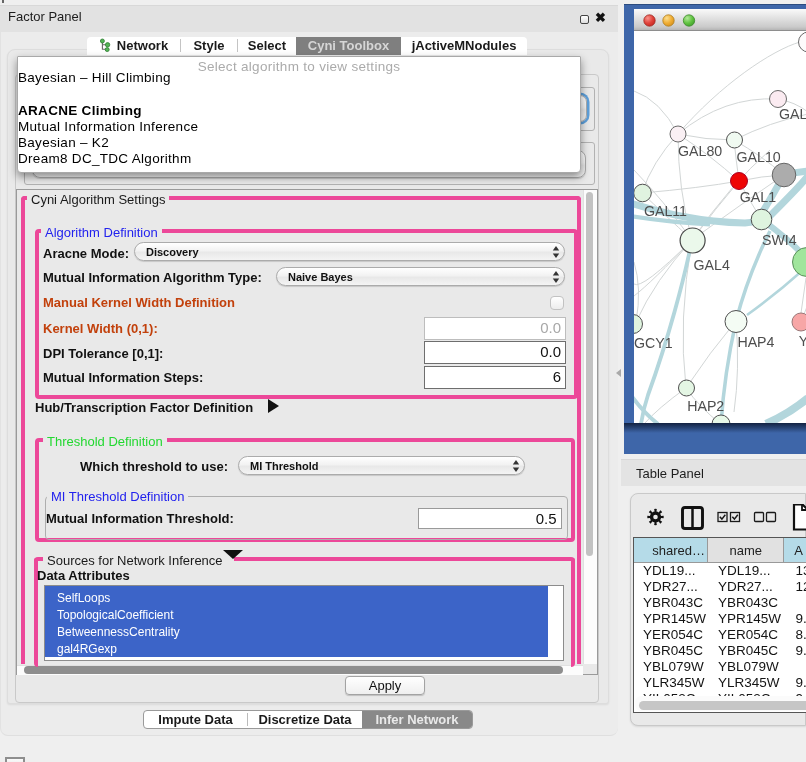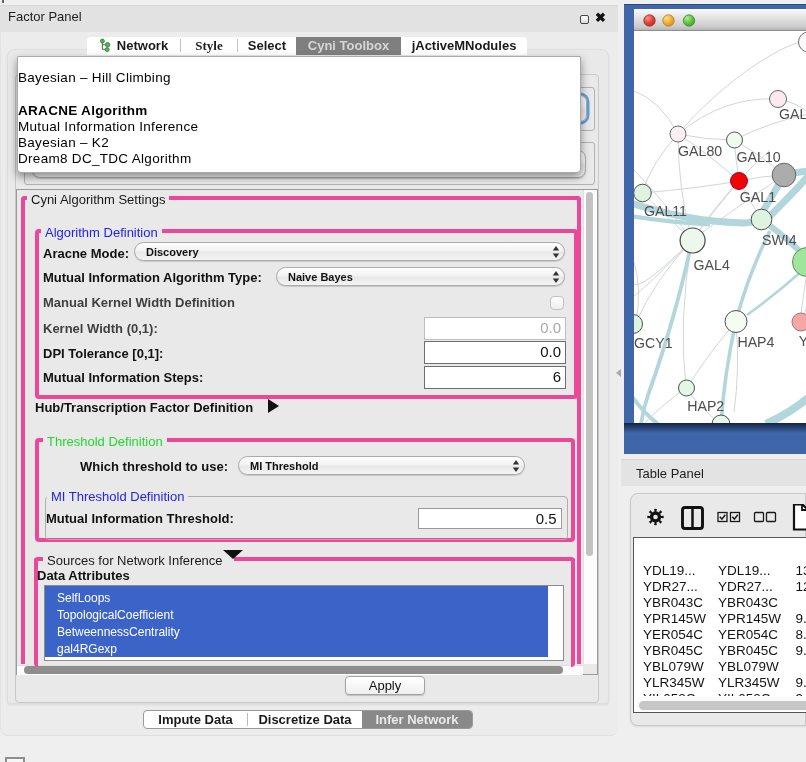--- a/index.html
+++ b/index.html
@@ -12,21 +12,21 @@
 #btnX { left:595px; top:10px; font-size:13px; font-weight:bold; color:#111; }
 #cpBody { left:0; top:32px; width:618px; height:704px; background:#ECECEC; border-radius:0 0 8px 8px; border-left:1px solid #E2E2E2; border-bottom:1px solid #DFDFDF; }
 
 #outerPanel { left:7px; top:49px; width:602px; height:655px; background:#E9E9E9; border:1px solid #DDDDDD; border-radius:8px 8px 3px 3px; box-shadow:0 1px 2px rgba(0,0,0,0.08); }
 #innerPanel { left:15px; top:74px; width:583.5px; height:629px; background:#E9E9E9; border:1px solid #C9C9C9; border-radius:4px; }
 
 #topTabs { left:87px; top:36.5px; height:18.5px; display:flex; background:#fff; border-radius:4px 4px 0 0; font-size:13px; font-weight:bold; color:#1a1a1a; align-items:center; }
 #topTabs .seg { height:18.5px; display:flex; align-items:center; justify-content:center; }
 #topTabs .div { width:1px; height:13px; background:#C4C4C4; }
 #segNet { width:93px; }
-#segStyle { width:56px;font-family:Liberation Serif, serif; }
+#segStyle { width:56px; }
 #segSelect { width:58px; }
 #segCyni { width:105px; background:#7F7F7F; color:#D6D6D6; }
 #segJ { width:126px; border-radius:0 4px 0 0; }
 
 .bbox { border:1px solid #B2B2B2; border-radius:3px; background:#E9E9E9; }
 #box1 { left:24px; top:87px; width:571px; height:44px; }
 #box2 { left:24px; top:142px; width:571px; height:43px; }
 .aqua { background:linear-gradient(#FFFFFF,#F2F2F2 45%,#E8E8E8 55%,#F4F4F4); border:1px solid #ABABAB; border-radius:10px; box-shadow:0 1px 1px rgba(0,0,0,0.15); }
 #combo1 { left:32px; top:95px; width:555px; height:27px; border-radius:7px; box-shadow:0 0 0 2.5px #5E9FD9; }
 #combo2 { left:32px; top:150px; width:554px; height:28px; border-radius:8px; }
@@ -43,21 +43,21 @@
 #grpCyni > .gt { left:2px; color:#1a1a1a; }
 #grpAlg { left:10px; top:29px; width:543px; height:170px; }
 #grpAlg > .gt { left:2px; color:#2222EE; }
 #grpThr { left:10px; top:238px; width:540px; height:104px; }
 #grpThr > .gt { left:4px; color:#23D831;text-align:right; }
 #grpMIT { left:6px; top:54px; width:523px; height:44px; position:absolute; border:1px solid #AEAEAE; border-radius:4px; }
 #grpMIT > .gt { position:absolute; top:-8px; left:1px; background:#E9E9E9; padding:0 4px; font-size:13px; color:#2222EE; white-space:nowrap; }
 #grpSrc { left:9px; top:357px; width:541px; height:110px; border-bottom:none; }
 #grpSrc > .gt { left:5px; color:#1a1a1a; }
 .lbl { position:absolute; font-size:13px; font-weight:bold; color:#111; white-space:nowrap; }
-.lbl.dis { color:#404040; }
+.lbl.dis { color:#c2410c; }
 .fld { position:absolute; background:#fff; font-size:15px; text-align:right; padding-right:4px; color:#111; }
 .combo { position:absolute; font-size:11px; color:#111; padding-left:11px; display:flex; align-items:center;font-weight:bold; }
 .combo svg { position:absolute; right:4px; top:50%; margin-top:-6px; }
 
 #listBox { left:44px; top:585px; width:520px; height:76px; border:1px solid #8C8C8C; background:#fff; }
 #listBlue { left:0; top:0; width:503px; height:70.5px; background:#3C64C8; color:#fff; font-size:12px; line-height:17px; padding:3.5px 0 0 12px; }
 
 #applyBtn { left:345px; top:676px; width:80px; height:19px; border:1px solid #A3A3A3; border-radius:4px; background:linear-gradient(#FFFFFF,#EFEFEF); box-shadow:0 1px 1px rgba(0,0,0,0.18); font-size:13px; color:#111; text-align:center; line-height:17px; }
 
 #botTabs { left:143px; top:709.5px; height:19px; display:flex; background:#fff; border:1px solid #9A9A9A; border-radius:4px; font-size:13px; font-weight:bold; color:#1a1a1a; align-items:center; overflow:hidden; }
@@ -176,22 +176,23 @@
 </div>
 <div class="abs" id="applyBtn">Apply</div>
 <div class="abs" id="botTabs">
   <div class="seg" style="width:103px;">Impute Data</div>
   <div class="div"></div>
   <div class="seg" style="width:114px;">Discretize Data</div>
   <div class="seg" style="width:110px; background:#898989; color:#E9E9E9;">Infer Network</div>
 </div>
 
 <div class="abs" id="popup">
+  <div class="ph">Select algorithm to view settings</div>
   <div class="it" style="top:13.2px;">Bayesian – Hill Climbing</div>
-  <div class="it" style="top:45.6px; font-weight:bold;">ARACNE Algorithm</div>
+  <div class="it" style="top:45.6px; font-weight:bold;">ARACNE Climbing</div>
   <div class="it" style="top:61.9px;">Mutual Information Inference</div>
   <div class="it" style="top:78.1px;">Bayesian – K2</div>
   <div class="it" style="top:94.3px;">Dream8 DC_TDC Algorithm</div>
 </div>
 <div class="abs" id="collapseArr"></div>
 <div class="abs" id="miniWin"></div>
 
 <div class="abs" id="netWin"></div>
 <div class="abs" id="netTitle">
   <svg width="172" height="22" viewBox="0 0 172 22">
@@ -313,20 +314,25 @@
       <path d="M75.8 12.8 l2.1 2.3 l3.4-4.4" stroke-width="1.5"></path>
       <path d="M88.3 12.8 l2.1 2.3 l3.4-4.4" stroke-width="1.5"></path>
       <rect x="110.5" y="8.5" width="9" height="9" rx="1"></rect>
       <rect x="122.5" y="8.5" width="9" height="9" rx="1"></rect>
     </g>
     <path d="M150 0.5 h8.5 l5 5 v20 h-13.5 Z" fill="#fff" stroke="#111" stroke-width="2.2"></path>
     <path d="M158 0.5 v5.5 h5.5" fill="none" stroke="#111" stroke-width="1.8"></path>
   </svg>
 </div>
 <div class="abs" id="tbl">
+  <div id="tblHead">
+    <div class="c" style="width:75px; background:#B5DBE8; padding-left:16px;">shared…</div>
+    <div class="c" style="width:76.5px; background:#E1E1E1;">name</div>
+    <div class="c" style="width:22px; background:#B5DBE8; border-right:none; justify-content:flex-start; padding-left:10px;">A</div>
+  </div>
   <div class="rows" style="top:25.2px;"><span style="padding-left:9px;">YDL19...</span><span style="position:absolute;left:84px;">YDL19...</span><span style="position:absolute;left:161.5px;">13</span></div>
   <div class="rows" style="top:41.1px;"><span style="padding-left:9px;">YDR27...</span><span style="position:absolute;left:84px;">YDR27...</span><span style="position:absolute;left:161.5px;">12</span></div>
   <div class="rows" style="top:57.1px;"><span style="padding-left:9px;">YBR043C</span><span style="position:absolute;left:84px;">YBR043C</span></div>
   <div class="rows" style="top:73.0px;"><span style="padding-left:9px;">YPR145W</span><span style="position:absolute;left:84px;">YPR145W</span><span style="position:absolute;left:161.5px;">9.</span></div>
   <div class="rows" style="top:89.0px;"><span style="padding-left:9px;">YER054C</span><span style="position:absolute;left:84px;">YER054C</span><span style="position:absolute;left:161.5px;">8.</span></div>
   <div class="rows" style="top:105.0px;"><span style="padding-left:9px;">YBR045C</span><span style="position:absolute;left:84px;">YBR045C</span><span style="position:absolute;left:161.5px;">9.</span></div>
   <div class="rows" style="top:120.9px;"><span style="padding-left:9px;">YBL079W</span><span style="position:absolute;left:84px;">YBL079W</span></div>
   <div class="rows" style="top:136.8px;"><span style="padding-left:9px;">YLR345W</span><span style="position:absolute;left:84px;">YLR345W</span><span style="position:absolute;left:161.5px;">9.</span></div>
   <div class="rows" style="top:152.8px;"><span style="padding-left:9px;">YIL052C</span><span style="position:absolute;left:84px;">YIL052C</span><span style="position:absolute;left:161.5px;">9.</span></div>
 </div>

